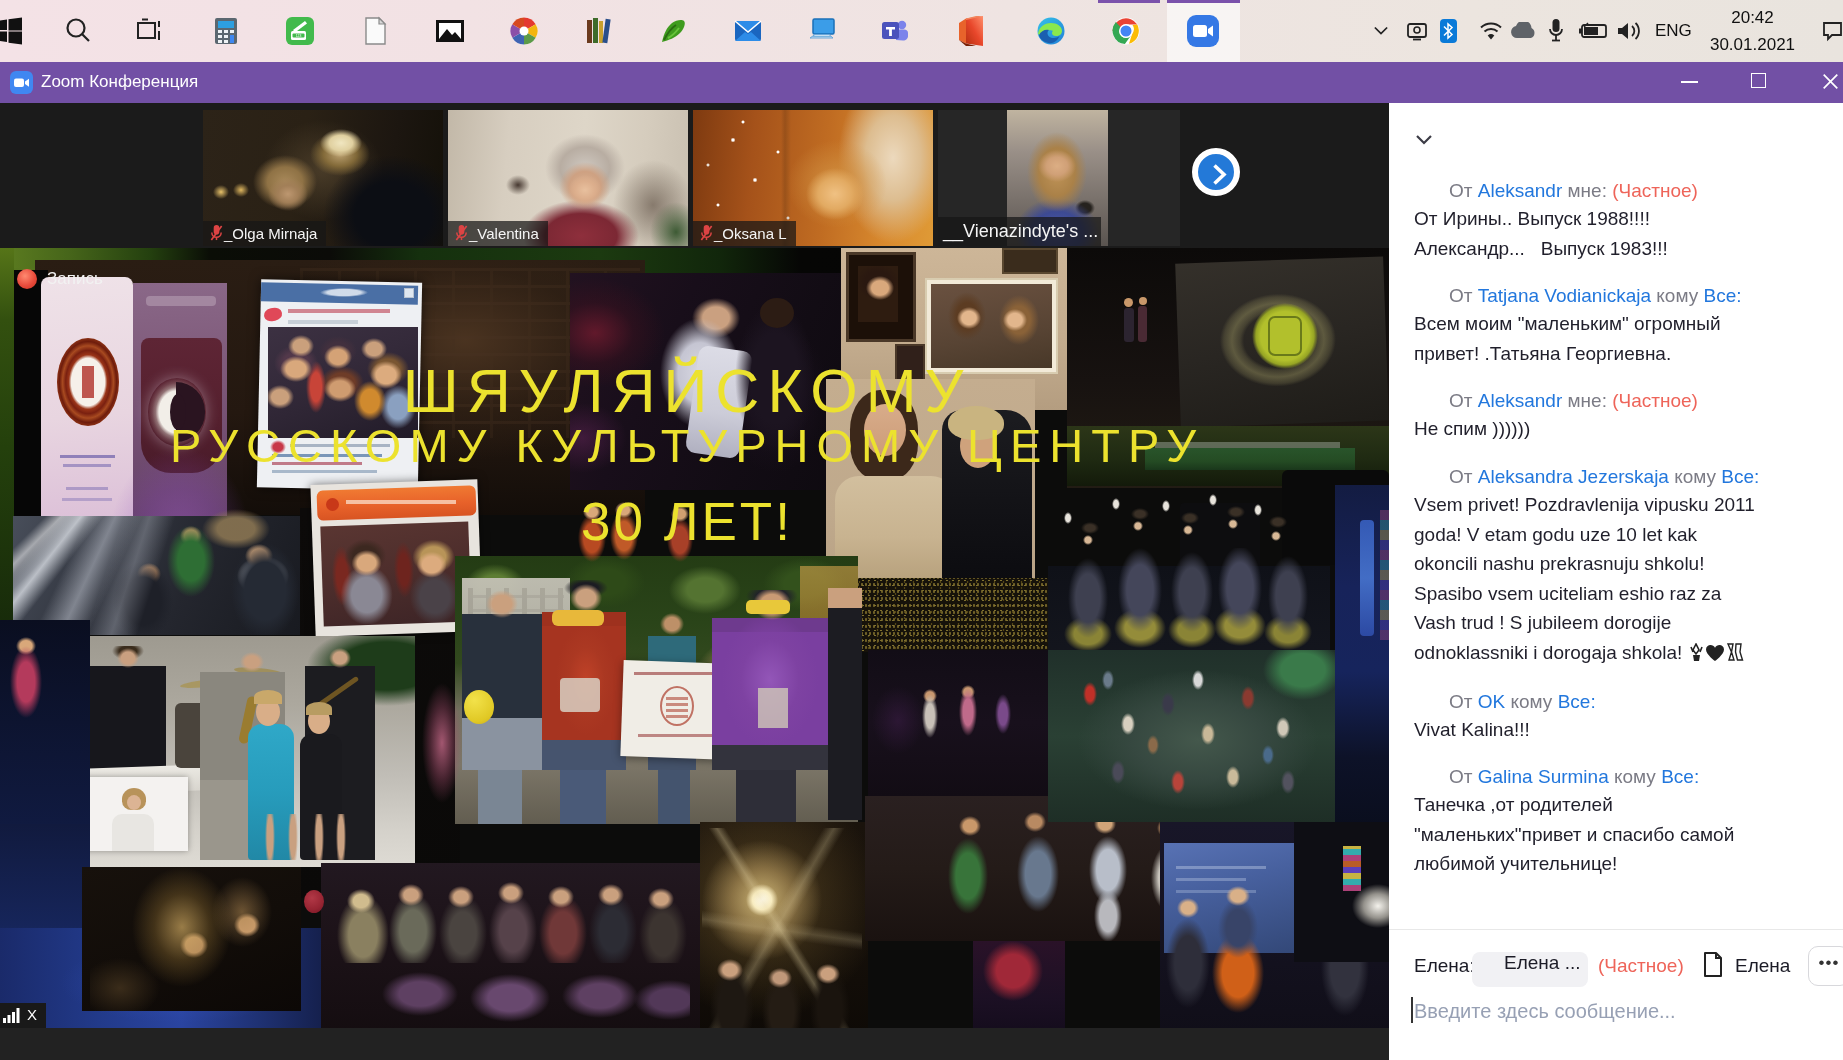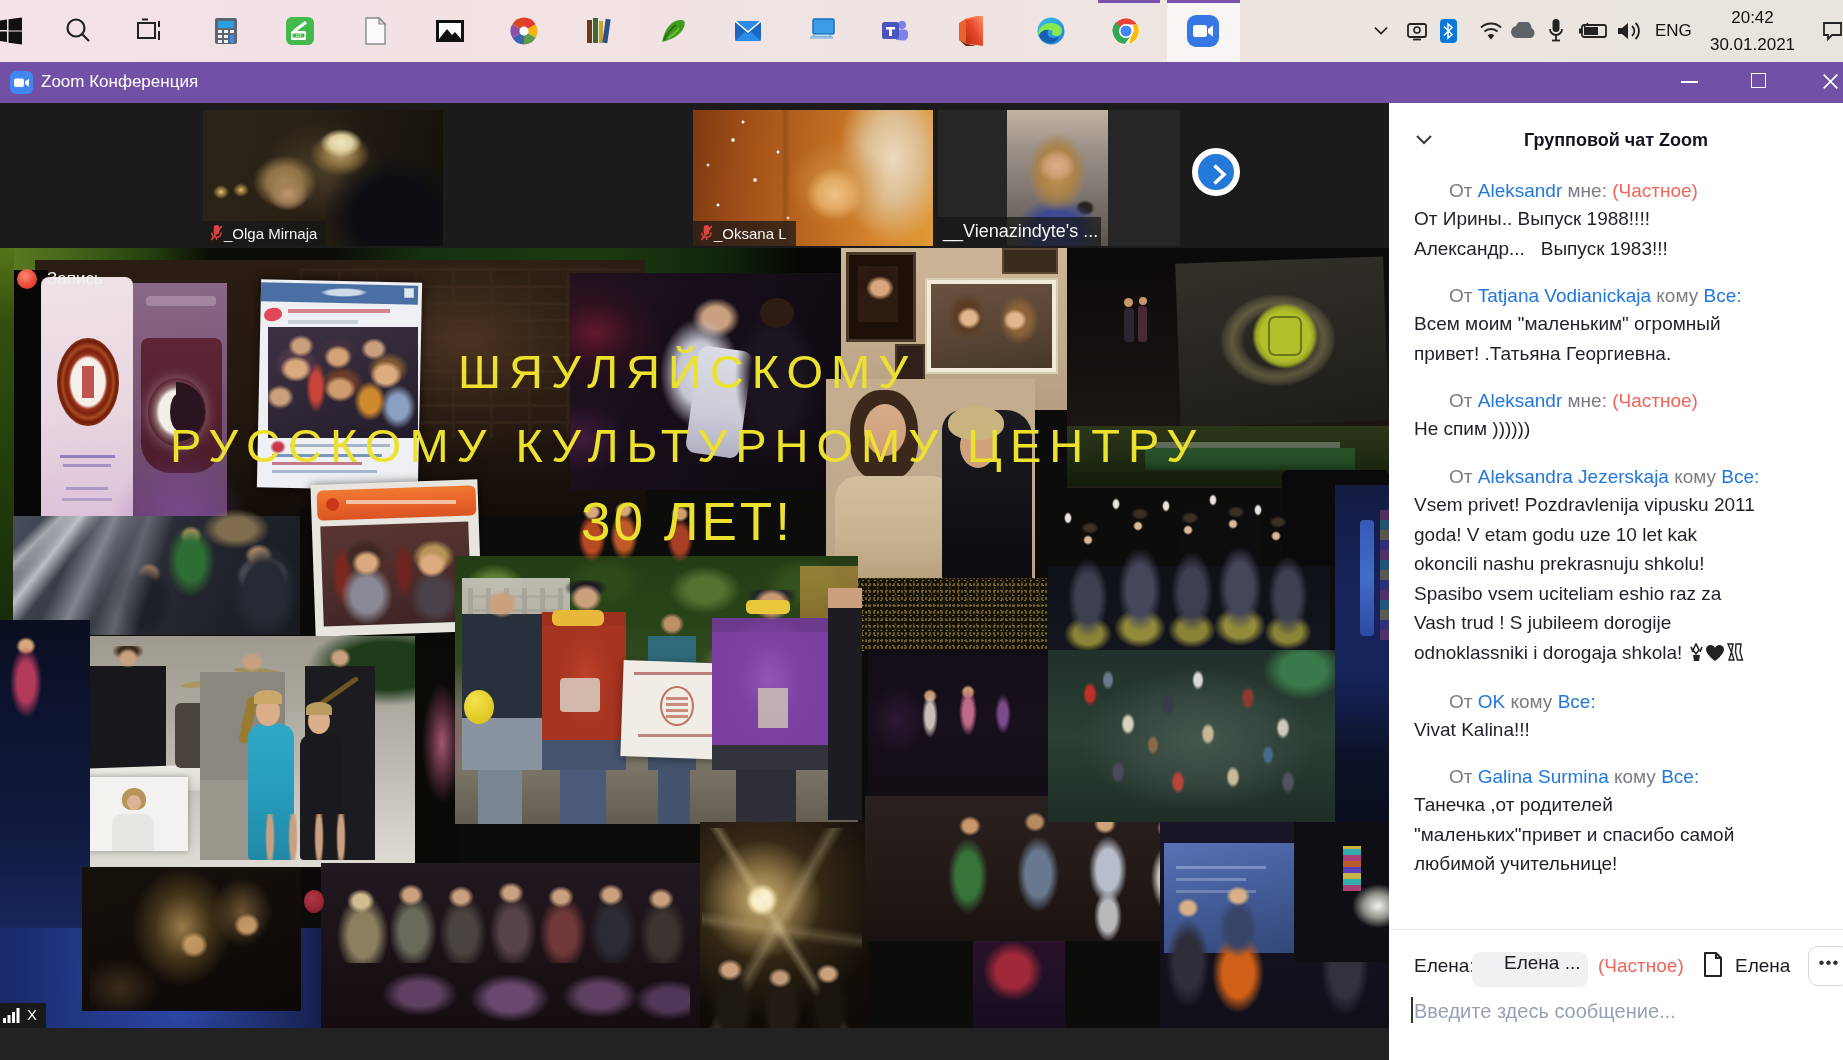--- a/index.html
+++ b/index.html
@@ -234,20 +234,37 @@
       radial-gradient(60px 50px at 120px 60px,#5a4a32aa 0%,rgba(80,60,40,0) 100%),
       linear-gradient(100deg,#2c2318 0%,#2a2115 40%,#1c1610 75%,#131008 100%)">
       <div class="nameb"><svg class="micoff" width="15" height="19" viewBox="0 0 16 20">
           <rect x="5" y="1" width="6" height="10" rx="3" fill="#d44"></rect>
           <path d="M3 9a5 5 0 0 0 10 0" stroke="#d44" stroke-width="1.6" fill="none"></path>
           <line x1="8" y1="14" x2="8" y2="17" stroke="#d44" stroke-width="1.6"></line>
           <line x1="13.5" y1="2" x2="2.5" y2="17" stroke="#d44" stroke-width="1.8"></line>
         </svg>_Olga Mirnaja</div>
     </div>
 
+    <div class="tile" style="left:448px;width:240px;background:
+      radial-gradient(17px 15px at 137px 80px,#e8c09e 0%,#dcae8c 60%,rgba(200,160,120,0) 100%),
+      radial-gradient(26px 24px at 137px 76px,#d8b090 0%,#cea182 60%,rgba(200,160,120,0) 100%),
+      radial-gradient(40px 34px at 137px 58px,#cfc8c0 0%,#b8ada2 62%,rgba(180,170,160,0) 100%),
+      radial-gradient(58px 36px at 133px 126px,#8e2f3c 0%,#7c2834 62%,rgba(120,40,50,0) 100%),
+      radial-gradient(12px 16px at 130px 112px,#e8e2d4 0%,rgba(230,225,210,0) 100%),
+      radial-gradient(26px 30px at 228px 122px,#3d5a34 0%,rgba(40,70,40,0) 100%),
+      radial-gradient(40px 45px at 205px 95px,#55463a99 0%,rgba(70,60,50,0) 100%),
+      radial-gradient(12px 10px at 70px 75px,#463830 0%,rgba(60,50,40,0) 100%),
+      linear-gradient(95deg,#c2b8a8 0%,#d7cec0 25%,#ded6c8 55%,#d5ccbd 80%,#c9c0b1 100%)">
+      <div class="nameb"><svg class="micoff" width="15" height="19" viewBox="0 0 16 20">
+          <rect x="5" y="1" width="6" height="10" rx="3" fill="#d44"></rect>
+          <path d="M3 9a5 5 0 0 0 10 0" stroke="#d44" stroke-width="1.6" fill="none"></path>
+          <line x1="8" y1="14" x2="8" y2="17" stroke="#d44" stroke-width="1.6"></line>
+          <line x1="13.5" y1="2" x2="2.5" y2="17" stroke="#d44" stroke-width="1.8"></line>
+        </svg>_Valentina</div>
+    </div>
 
     <div class="tile" style="left:693px;width:240px;background:
       radial-gradient(29px 26px at 142px 84px,#f0c183 0%,#e2aa62 58%,rgba(200,140,70,0) 100%),
       radial-gradient(50px 44px at 144px 74px,#d08f40 0%,rgba(190,130,60,0) 100%),
       linear-gradient(90deg,rgba(0,0,0,0) 0 88px,#00000022 92px,rgba(0,0,0,0) 98px),
       radial-gradient(55px 85px at 200px 48px,#ecd9bd 0%,#ddbd90 50%,rgba(210,170,120,0) 100%),
       radial-gradient(2.5px 2.5px at 40px 30px,#fff 40%,rgba(255,255,255,0) 100%),
       radial-gradient(2.5px 2.5px at 62px 70px,#fff 40%,rgba(255,255,255,0) 100%),
       radial-gradient(2px 2px at 25px 95px,#fff 40%,rgba(255,255,255,0) 100%),
       radial-gradient(2px 2px at 85px 42px,#fff 40%,rgba(255,255,255,0) 100%),
@@ -665,21 +682,21 @@
 
     <div class="blk" style="left:420px;top:430px;width:44px;height:130px;background:radial-gradient(20px 60px at 22px 65px,#c86a8acc 0%,#a04a6a66 60%,rgba(150,60,100,0) 100%)"></div>
     <div class="blk" style="left:560px;top:242px;width:150px;height:75px;background:
       radial-gradient(9px 8px at 32px 22px,#d9a87a 0 60%,rgba(0,0,0,0) 100%),
       radial-gradient(14px 24px at 32px 48px,#b84a22 0 60%,rgba(0,0,0,0) 100%),
       radial-gradient(9px 8px at 64px 20px,#d9a87a 0 60%,rgba(0,0,0,0) 100%),
       radial-gradient(14px 24px at 64px 46px,#c05a28 0 60%,rgba(0,0,0,0) 100%),
       radial-gradient(9px 8px at 120px 24px,#d0a070 0 60%,rgba(0,0,0,0) 100%),
       radial-gradient(13px 22px at 120px 50px,#a84028 0 60%,rgba(0,0,0,0) 100%),rgba(0,0,0,0)"></div>
 
-    <div class="ytxt" style="top:96px;font-size:47px;letter-spacing:8px">ШЯУЛЯЙСКОМУ</div>
+    <div class="ytxt" style="top:108px;font-size:61px;letter-spacing:8px">ШЯУЛЯЙСКОМУ</div>
     <div class="ytxt" style="top:170px;font-size:47px;letter-spacing:8px">РУССКОМУ КУЛЬТУРНОМУ ЦЕНТРУ</div>
     <div class="ytxt" style="top:243px;font-size:53px;letter-spacing:3px">30 ЛЕТ!</div>
 
     <div class="blk" style="left:17px;top:21px;width:20px;height:20px;border-radius:50%;background:radial-gradient(circle at 40% 35%,#ff8a70 0%,#e84b3c 55%,#c83020 100%)"></div>
     <div class="blk" style="left:47px;top:21px;color:#f2f2f2;font-size:17px">Запись</div>
   </div>
 
   <div class="abs" id="botbar"></div>
   <div class="abs" style="left:0;top:1003px;width:46px;height:25px;background:#191919">
     <svg style="position:absolute;left:3px;top:5px" width="20" height="15" viewBox="0 0 20 15">
@@ -690,21 +707,20 @@
         <rect x="13.5" y="0" width="3" height="15"></rect>
       </g>
     </svg>
     <div style="position:absolute;left:27px;top:3px;color:#fff;font-size:15px">X</div>
   </div>
 
   <div class="abs" id="chat">
     <svg class="abs" style="left:26px;top:30px" width="18" height="14" viewBox="0 0 18 14">
       <path d="M2 3l7 7 7-7" stroke="#3c3c46" stroke-width="2.2" fill="none"></path>
     </svg>
-    <div class="abs" style="left:0;top:27px;width:454px;text-align:center;font-size:18px;font-weight:bold;color:#141420">Групповой чат Zoom</div>
 
     <div class="msg" style="top:75px"><span class="hdr">От <span class="n">Aleksandr</span> мне:  <span class="p">(Частное)</span></span>От Ирины.. Выпуск 1988!!!!<br>Александр...&nbsp;&nbsp;&nbsp;Выпуск 1983!!!</div>
     <div class="msg" style="top:180px"><span class="hdr">От <span class="n">Tatjana Vodianickaja</span> кому <span class="n">Все:</span></span>Всем моим "маленьким" огромный<br>привет! .Татьяна Георгиевна.</div>
     <div class="msg" style="top:285px"><span class="hdr">От <span class="n">Aleksandr</span> мне:  <span class="p">(Частное)</span></span>Не спим ))))))</div>
     <div class="msg" style="top:361px"><span class="hdr">От <span class="n">Aleksandra Jezerskaja</span> кому <span class="n">Все:</span></span>Vsem privet! Pozdravlenija vipusku 2011<br>goda! V etam godu uze 10 let kak<br>okoncili nashu prekrasnuju shkolu!<br>Spasibo vsem uciteliam eshio raz za<br>Vash trud ! S jubileem dorogije<br>odnoklassniki i dorogaja shkola! <svg width="17" height="19" viewBox="0 0 17 19" style="vertical-align:-3px">
         <path d="M8 1l-3 6 3 4 3-4zM3 4l2 5M14 4l-2 5" stroke="#222" stroke-width="1.6" fill="none"></path>
         <path d="M5 12h7l-1 6H6z" fill="#222"></path>
       </svg><svg width="20" height="18" viewBox="0 0 20 18" style="vertical-align:-3px">
         <path d="M10 17S1 10.5 1 5.5C1 2.5 3.3 1 5.5 1 7.5 1 9 2 10 3.8 11 2 12.5 1 14.5 1 16.7 1 19 2.5 19 5.5 19 10.5 10 17 10 17z" fill="#222"></path>
       </svg><svg width="19" height="19" viewBox="0 0 19 19" style="vertical-align:-3px">

